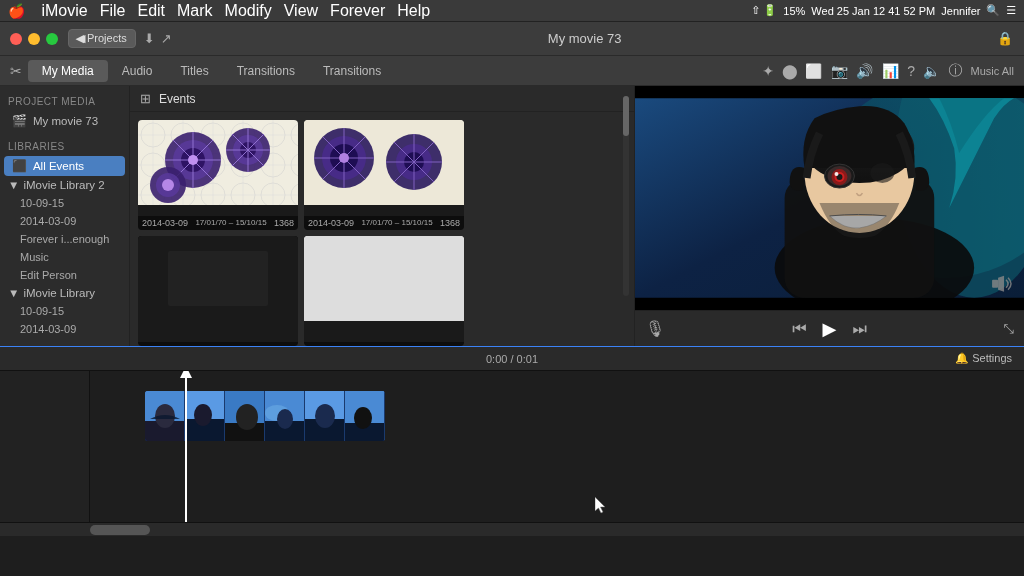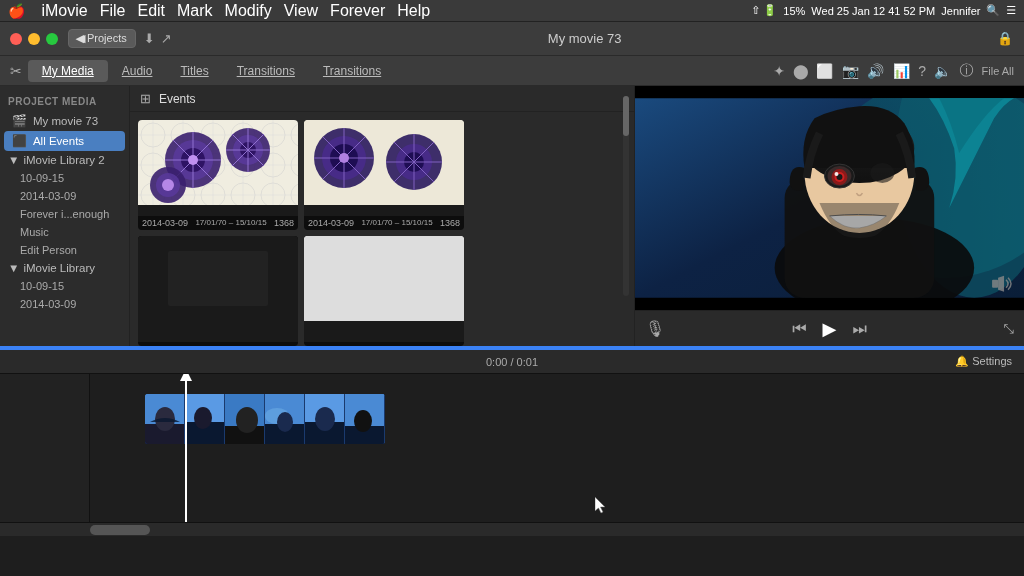--- a/index.html
+++ b/index.html
@@ -98,21 +98,20 @@
       padding: 0 10px;
       gap: 0;
       border-bottom: 1px solid #2a2a2a;
     }
     .tab {
       padding: 4px 14px;
       font-size: 12px;
       color: #bbb;
       cursor: pointer;
       border-radius: 4px;
-      text-decoration: underline;
     }
     .tab.active {
       background: #5a5a5a;
       color: #fff;
     }
     .toolbar-right-tabs {
       margin-left: auto;
       display: flex;
       align-items: center;
       gap: 8px;
@@ -139,21 +138,21 @@
     .sidebar {
       width: 130px;
       background: #2c2c2c;
       border-right: 1px solid #222;
       overflow-y: auto;
       padding: 6px 0;
     }
     .sidebar-section-title {
       color: #888;
       font-size: 10px;
-      font-weight: 700;
+      font-weight: 400;
       padding: 4px 8px;
       text-transform: uppercase;
       letter-spacing: 0.5px;
     }
     .sidebar-item {
       padding: 3px 8px;
       cursor: pointer;
       display: flex;
       align-items: center;
       gap: 6px;
@@ -282,21 +281,21 @@
       color: #aaa;
       font-size: 13px;
     }
 
     
     .timeline-area {
       height: 190px;
       background: #1e1e1e;
       display: flex;
       flex-direction: column;
-      border-top: 4px solid #3b82f6;
+      border-top: 1px solid #3b82f6;
     }
     .timeline-topbar {
       height: 24px;
       background: #2a2a2a;
       display: flex;
       align-items: center;
       justify-content: center;
       border-bottom: 1px solid #111;
       font-size: 11px;
       color: #aaa;
@@ -425,32 +424,33 @@
   <div class="toolbar-right-tabs">
     <span class="toolbar-icon">✦</span>
     <span class="toolbar-icon">⬤</span>
     <span class="toolbar-icon">⬜</span>
     <span class="toolbar-icon">📷</span>
     <span class="toolbar-icon">🔊</span>
     <span class="toolbar-icon">📊</span>
     <span class="toolbar-icon">?</span>
     <span class="toolbar-icon">🔈</span>
     <span class="toolbar-icon">ⓘ</span>
-    <span class="reset-all-btn">File All</span>
+    <span class="reset-all-btn">Music All</span>
   </div>
 </div>
 
 <div class="content-area">
 
   <div class="sidebar">
     <div class="sidebar-section-title">PROJECT MEDIA</div>
     <div class="sidebar-item">
       <span class="icon">🎬</span>
       <span>My movie 73</span>
     </div>
+    <div class="sidebar-section-title" style="margin-top:6px;">LIBRARIES</div>
     <div class="sidebar-item active">
       <span class="icon">⬛</span>
       <span>All Events</span>
     </div>
     <div class="sidebar-group-header">
       <span>▼</span>
       <span>iMovie Library 2</span>
     </div>
     <div class="sidebar-child">10-09-15</div>
     <div class="sidebar-child">2014-03-09</div>

